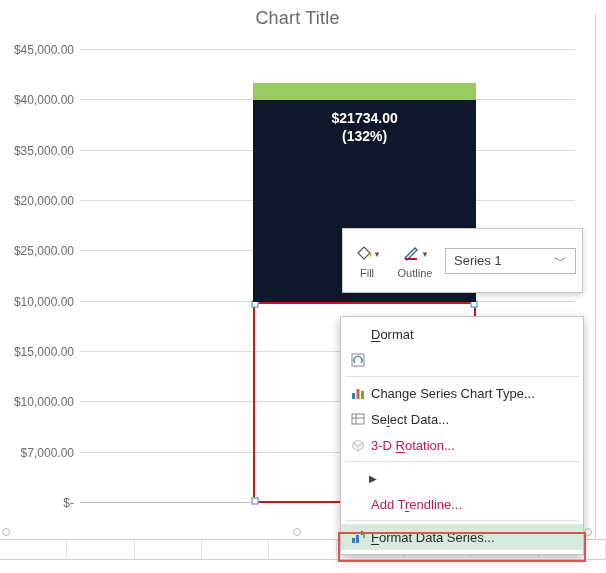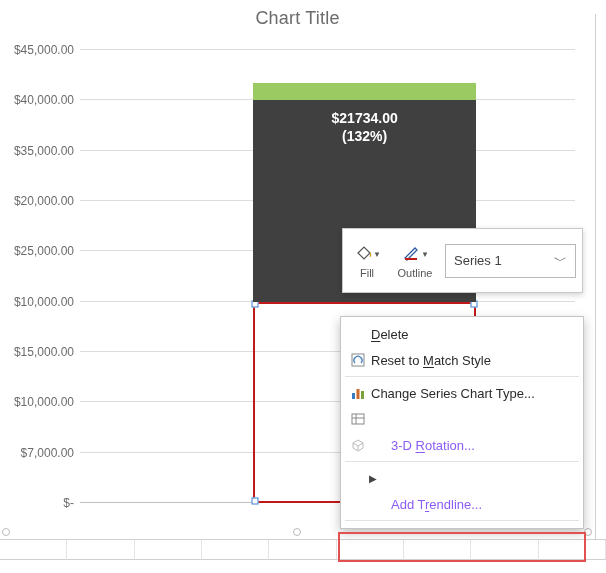--- a/index.html
+++ b/index.html
@@ -75,21 +75,21 @@
     font-size: 12px;
     transform: translateX(-50%);
   }
   
   .col {
     position: absolute;
     bottom: 0;
   }
   .col.cat1 { left: 35%; width: 45%; } 
   .seg { position: absolute; left:0; right:0; }
-  .seg-red { background: #404040; margin-top: 32px; }
+  .seg-red { background: #0f172a; margin-top: 32px; }
   .seg-green { background: #8bc34a; background: #9bca63; }
   .seg.series1 { border: 2px solid #c11818; background: transparent; }
   .series-handle {
     position: absolute;
     width: 7px; height: 7px; border:1px solid #3d7fd6; background:#fff;
     transform: translate(-50%,-50%);
   }
   .datalabel {
     position: absolute;
     left: 50%; transform: translateX(-50%);
@@ -130,21 +130,21 @@
   .mini-toolbar .caret {
     font-size: 9px; color:#555; margin-left:2px;
   }
   .mini-toolbar .series-select {
     align-self: center;
     margin: 0 6px;
     height: 26px;
     border: 1px solid #b8b8b8;
     flex: 1 1 auto;
     display:flex; align-items:center; justify-content:space-between;
-    padding: 16px 8px;
+    padding: 8px 8px;
     color:#404040;
   }
   .mini-toolbar .iconrow { display:flex; align-items:center; height:22px; }
   
   .context-menu {
     position: absolute;
     top: 316px; left: 340px;
     width: 244px;
     background:#fff;
     border:1px solid #c4c4c4;
@@ -155,21 +155,21 @@
     display:flex; align-items:center;
     height: 26px;
     padding: 0 10px 0 6px;
     color:#2b2b2b;
   }
   .context-menu .item .ic {
     width: 22px; display:flex; align-items:center; justify-content:center;
     color:#666;
   }
   .context-menu .item .txt { flex:1; padding-left:2px; }
-  .context-menu .item.disabled { color:#8b5cf6;gap:20px; }
+  .context-menu .item.disabled { color:#be185d; }
   .context-menu .sep { height:1px; background:#e2e2e2; margin:3px 4px; }
   .context-menu .item.hover { background:#d6ebdd; }
   .context-menu .arrow { color:#444; font-size:10px; }
   .underline-accesskey { text-decoration: underline; text-underline-offset: 2px; }
   .highlight-frame {
     position:absolute;
     border: 2px solid #e35050;
     pointer-events:none;
   }
 </style>
@@ -281,65 +281,76 @@
   </div>
   <div class="series-select">
     <span>Series 1</span>
     <span style="font-size:13px;color:#555">﹀</span>
   </div>
 </div>
 
 <div class="context-menu">
   <div class="item">
     <span class="ic"></span>
-    <span class="txt"><span class="underline-accesskey">D</span><span>elete</span></span>
+    <span class="txt"><span class="underline-accesskey">D</span><span>ormat</span></span>
   </div>
   <div class="item">
     <span class="ic">
       <svg width="14" height="14" viewBox="0 0 14 14">
           <rect x="1" y="1" width="12" height="12" fill="none" stroke="#888"></rect>
           <path d="M4 10 A4 4 0 1 1 10 10" fill="none" stroke="#3b7bbf" stroke-width="1.3"></path>
         </svg>
     </span>
-    <span class="txt">Reset to <span class="underline-accesskey">M</span>atch Style</span>
   </div>
   <div class="sep"></div>
   <div class="item">
     <span class="ic">
       <svg width="14" height="14" viewBox="0 0 14 14">
           <rect x="1" y="7" width="3" height="6" fill="#3b7bbf"></rect>
           <rect x="5.5" y="3" width="3" height="10" fill="#d06a2c"></rect>
           <rect x="10" y="5" width="3" height="8" fill="#7aa23a"></rect>
         </svg>
     </span>
     <span class="txt">Change Series Chart Type...</span>
   </div>
   <div class="item">
     <span class="ic">
       <svg width="14" height="14" viewBox="0 0 14 14">
           <rect x="1" y="2" width="12" height="10" fill="none" stroke="#888"></rect>
           <line x1="1" y1="6" x2="13" y2="6" stroke="#888"></line>
           <line x1="5" y1="2" x2="5" y2="12" stroke="#888"></line>
         </svg>
     </span>
+    <span class="txt">Se<span class="underline-accesskey">l</span>ect Data...</span>
   </div>
   <div class="item disabled">
     <span class="ic">
       <svg width="14" height="14" viewBox="0 0 14 14">
           <path d="M2 5 L7 2 L12 5 L12 10 L7 13 L2 10 Z" fill="none" stroke="#bbb"></path>
           <path d="M2 5 L7 8 L12 5 M7 8 L7 13" stroke="#bbb" fill="none"></path>
         </svg>
     </span>
     <span class="txt">3-D <span class="underline-accesskey">R</span>otation...</span>
   </div>
   <div class="sep"></div>
   <div class="item">
     <span class="ic"></span>
     <span class="arrow">▶</span>
   </div>
   <div class="item disabled">
     <span class="ic"></span>
     <span class="txt">Add T<span class="underline-accesskey">r</span>endline...</span>
   </div>
   <div class="sep"></div>
+  <div class="item hover">
+    <span class="ic">
+      <svg width="14" height="14" viewBox="0 0 14 14">
+          <rect x="1" y="8" width="3" height="5" fill="#3b7bbf"></rect>
+          <rect x="5" y="5" width="3" height="8" fill="#3b7bbf"></rect>
+          <path d="M8 3 L13 3 L13 8" fill="none" stroke="#2b8a2b" stroke-width="1.3"></path>
+          <path d="M10 1 L13 3 L10 5" fill="none" stroke="#2b8a2b" stroke-width="1.3"></path>
+        </svg>
+    </span>
+    <span class="txt"><span class="underline-accesskey">F</span>ormat Data Series...</span>
+  </div>
 </div>
 
 <div class="highlight-frame" style="top:532px; left:338px; width:248px; height:30px;"></div>
 
 </body></html>

